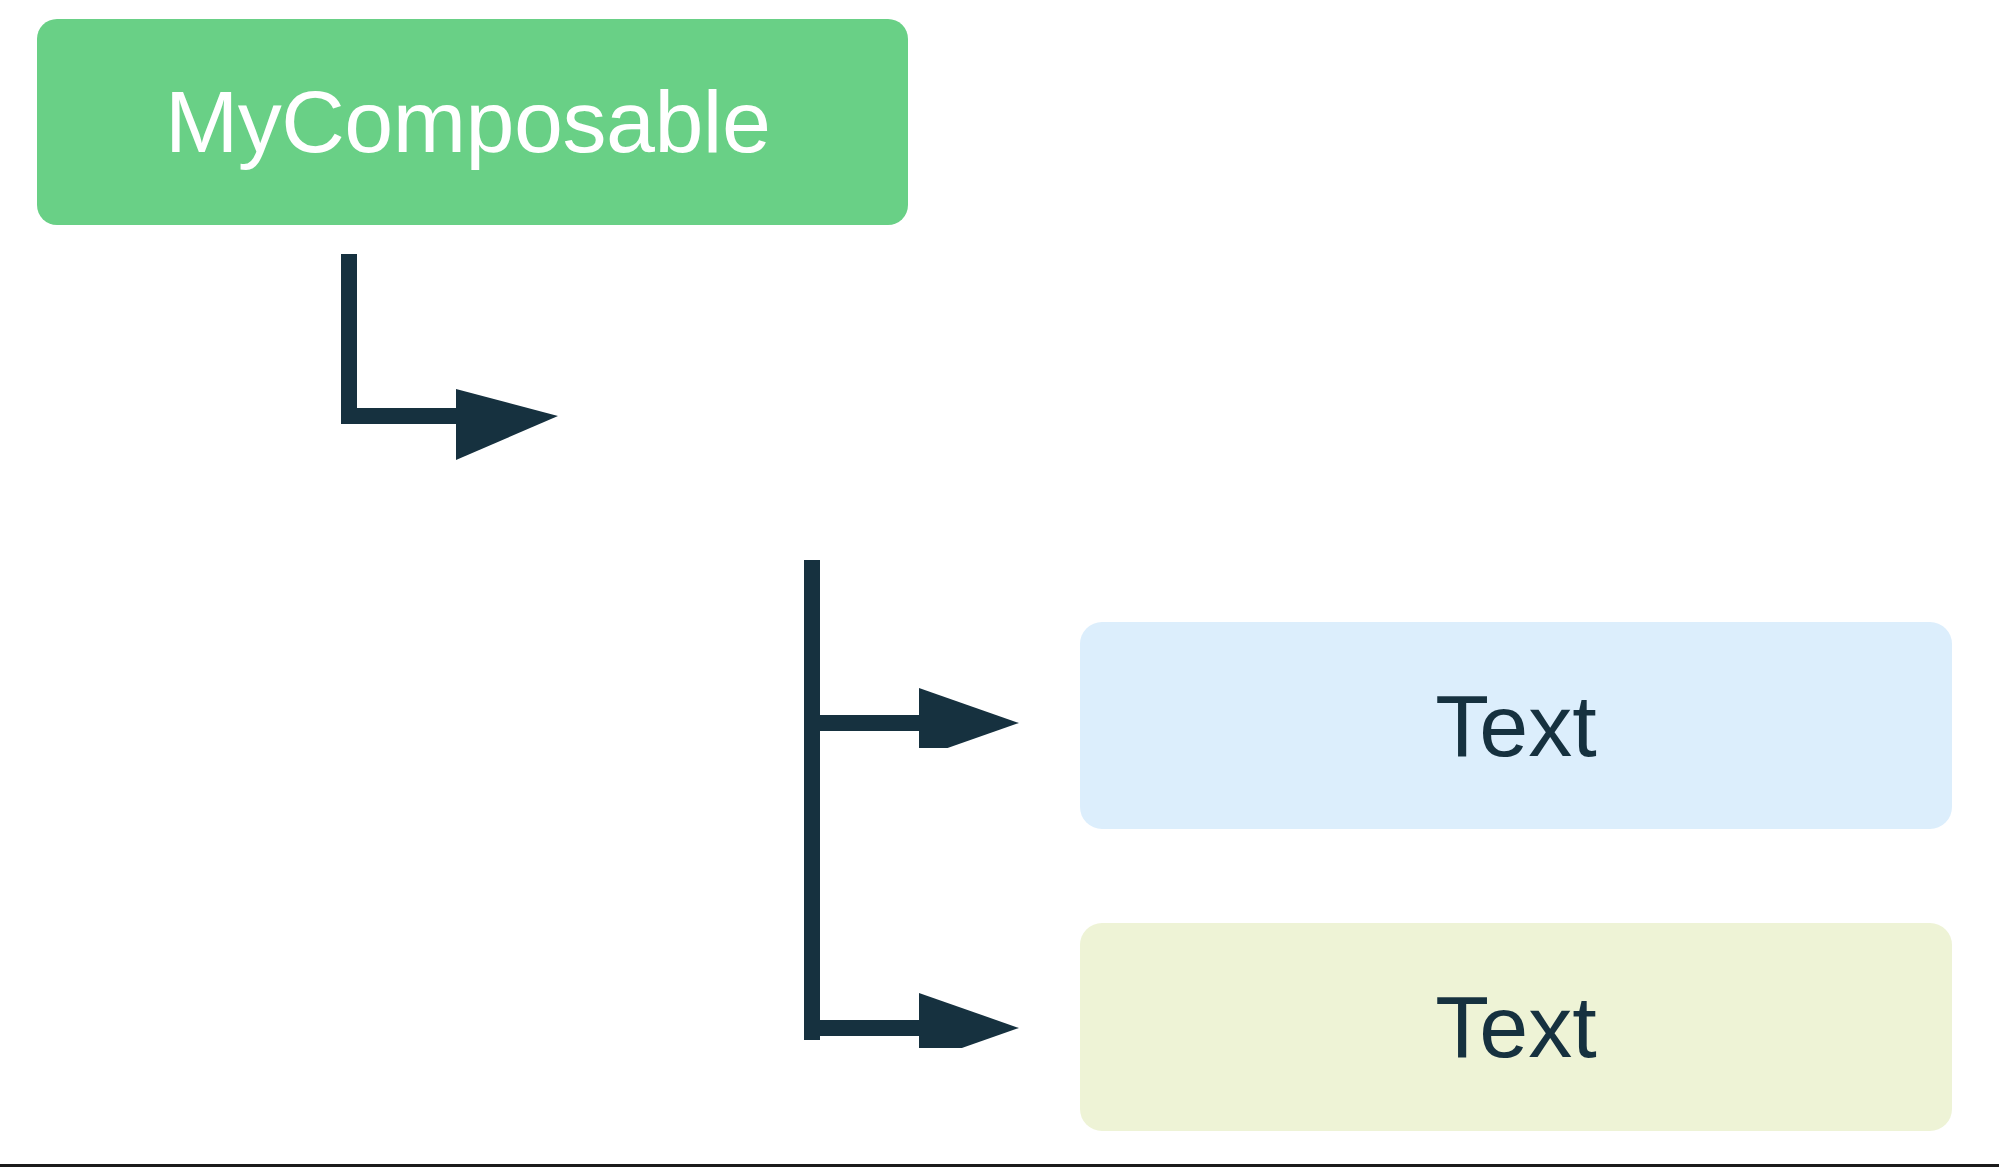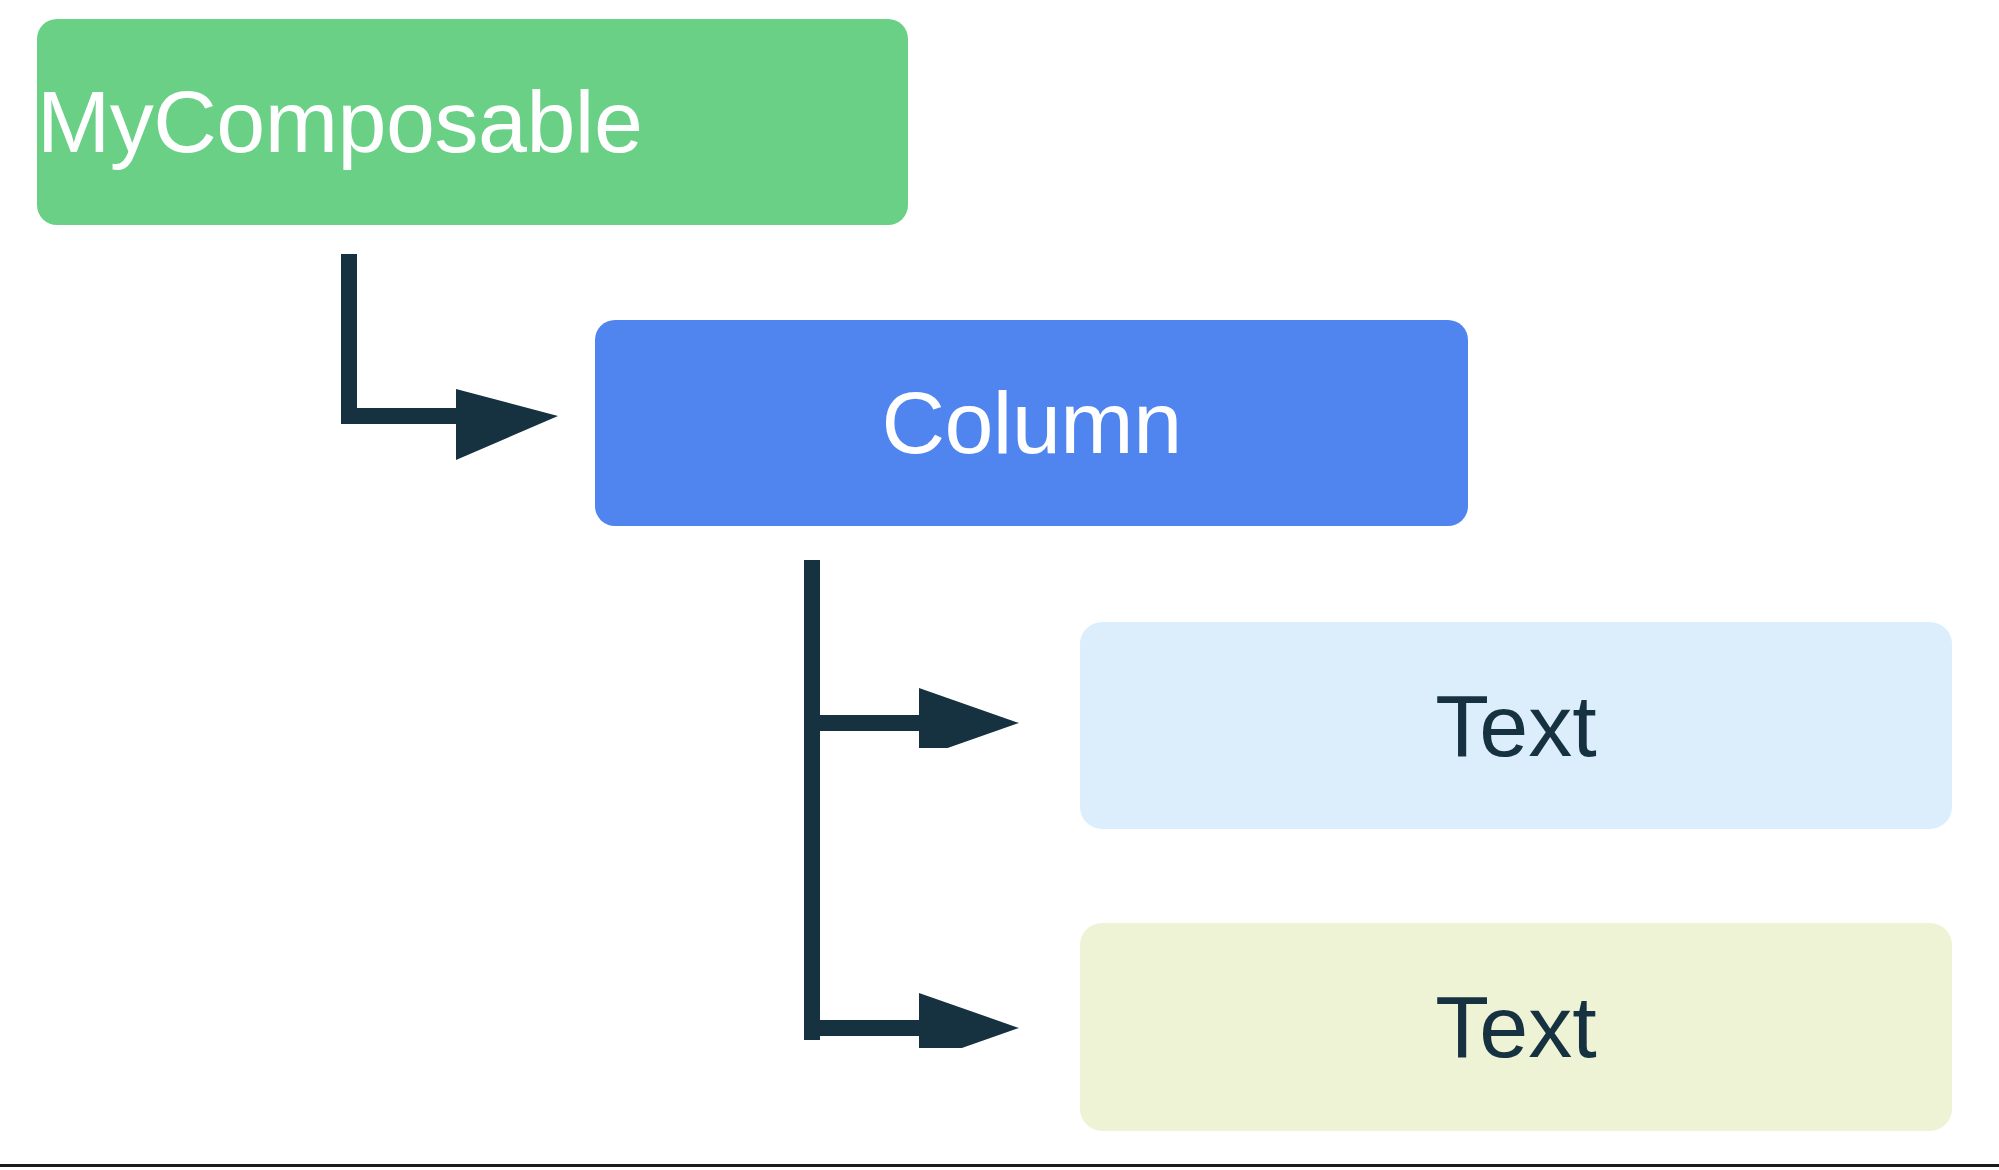--- a/index.html
+++ b/index.html
@@ -35,20 +35,21 @@
 
   
   #node-root {
     left: 37px;
     top: 19px;
     width: 871px;
     height: 206px;
     background: #69d086;
     border-radius: 20px;
     justify-content: flex-start;
+    padding-left: 128px;
   }
   #node-root .node-label {
     color: #ffffff;
     font-size: 88px;
     letter-spacing: -0.5px;
   }
 
   
   #node-column {
     left: 595px;
@@ -149,23 +150,20 @@
   <svg class="connector" id="edge-column-text2" viewBox="0 0 240 500" width="240" height="500" aria-hidden="true">
     <rect x="9" y="12" width="16" height="480" fill="#16313f"></rect>
     <rect x="9" y="472" width="117" height="16" fill="#16313f"></rect>
     <polygon points="124,445 224,480 124,515" fill="#16313f"></polygon>
   </svg>
 
   <div class="node" id="node-root" style="background: rgb(105, 208, 134);">
     <span class="node-label" style="color: rgb(255, 255, 255);">MyComposable</span>
   </div>
 
-  <div class="node" id="node-column" style="background: rgb(80, 132, 238);">
-    <span class="node-label" style="color: rgb(255, 255, 255);">Column</span>
-  </div>
 
   <div class="node" id="node-text-1" style="background: rgb(220, 238, 252);">
     <span class="node-label" style="color: rgb(22, 49, 63);">Text</span>
   </div>
 
   <div class="node" id="node-text-2" style="background: rgb(238, 243, 214);">
     <span class="node-label" style="color: rgb(22, 49, 63);">Text</span>
   </div>
 
   <div id="bottom-rule"></div>

